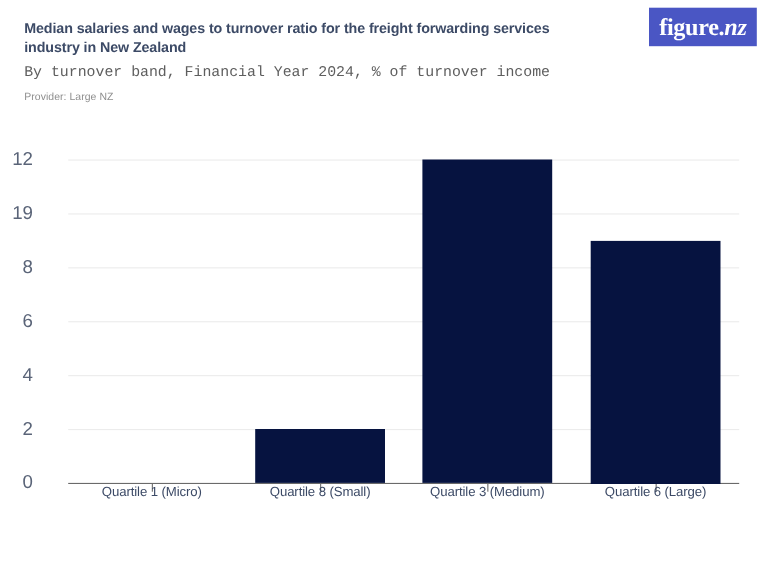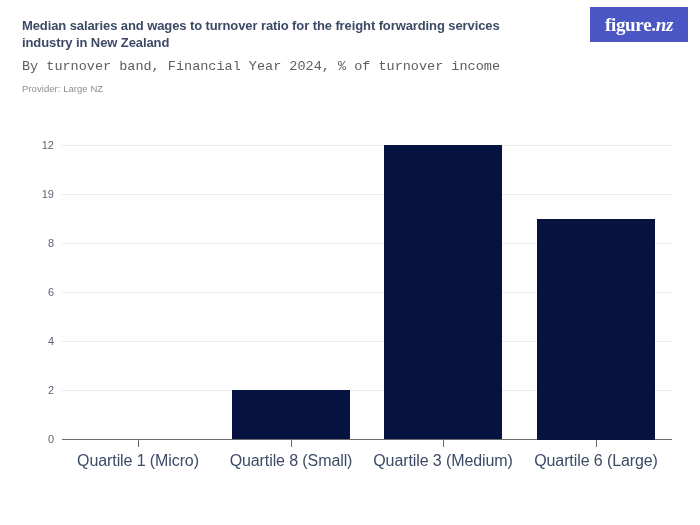--- a/index.html
+++ b/index.html
@@ -59,21 +59,21 @@
     width: 98px;
     height: 35px;
     background: #4a56c4;
     display: flex;
     align-items: center;
     justify-content: center;
   }
 
   .logo-text {
     font-family: "Liberation Serif", serif;
-    font-size: 19px;
+    font-size: 22px;
     font-weight: bold;
     color: #ffffff;
     letter-spacing: -0.3px;
     white-space: nowrap;
   }
   .logo-text .it { font-style: italic; }
 
   
   .plot-wrap {
     position: absolute;
@@ -97,45 +97,45 @@
     background: #ececec;
   }
 
   .gridline.zero {
     background: #6a6a6a;
     height: 1px;
   }
 
   .ytick-label {
     position: absolute;
-    right: 646px;   
+    right: 670px;   
     text-align: right;
-    font-size: 11px;
+    font-size: 17px;
     color: #5a6478;
     transform: translateY(-50%);
     white-space: nowrap;
   }
 
   .bar {
     position: absolute;
     background: #061340;
   }
 
   .xtick {
     position: absolute;
     width: 1px;
     height: 7px;
     background: #6a6a6a;
     top: 440px;
   }
 
   .xtick-label {
     position: absolute;
-    top: 452px;
-    font-size: 16px;
+    top: 440px;
+    font-size: 12px;
     color: #3c4a66;
     text-align: left;
     white-space: nowrap;
     transform: translateX(-50%);
     letter-spacing: -0.1px;
   }
 
   .xaxis-title {
     position: absolute;
     top: 474px;

